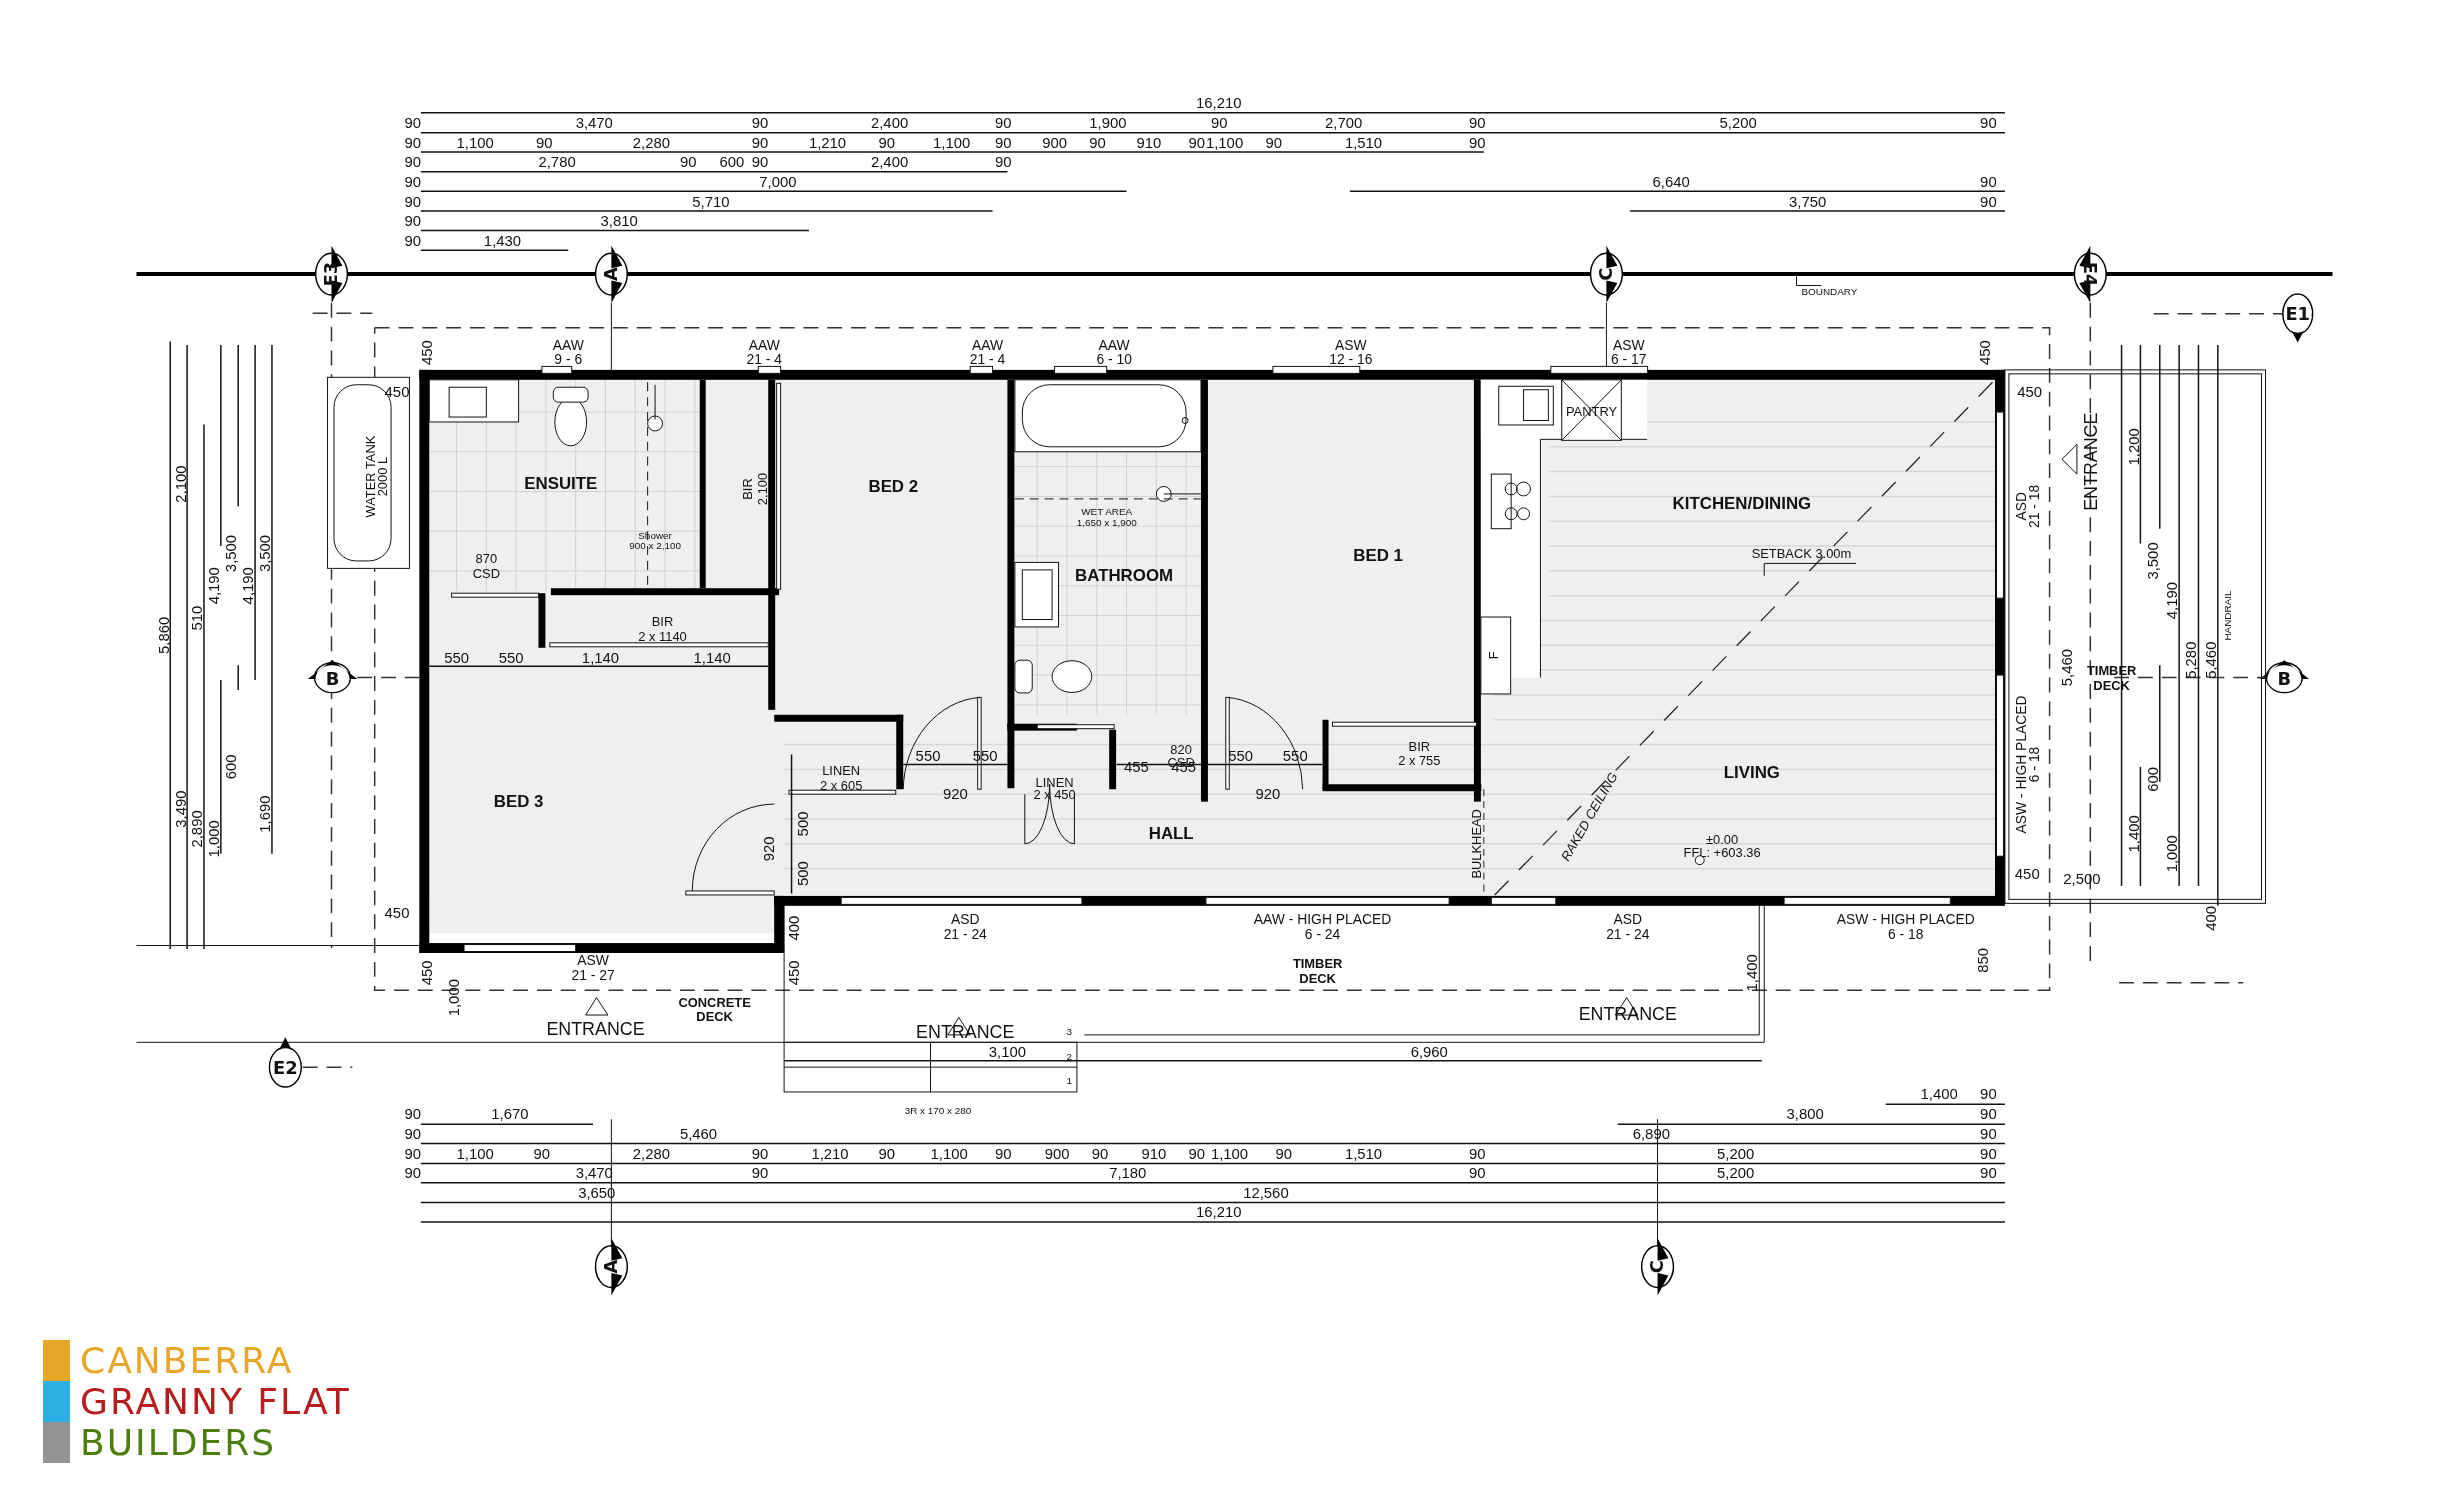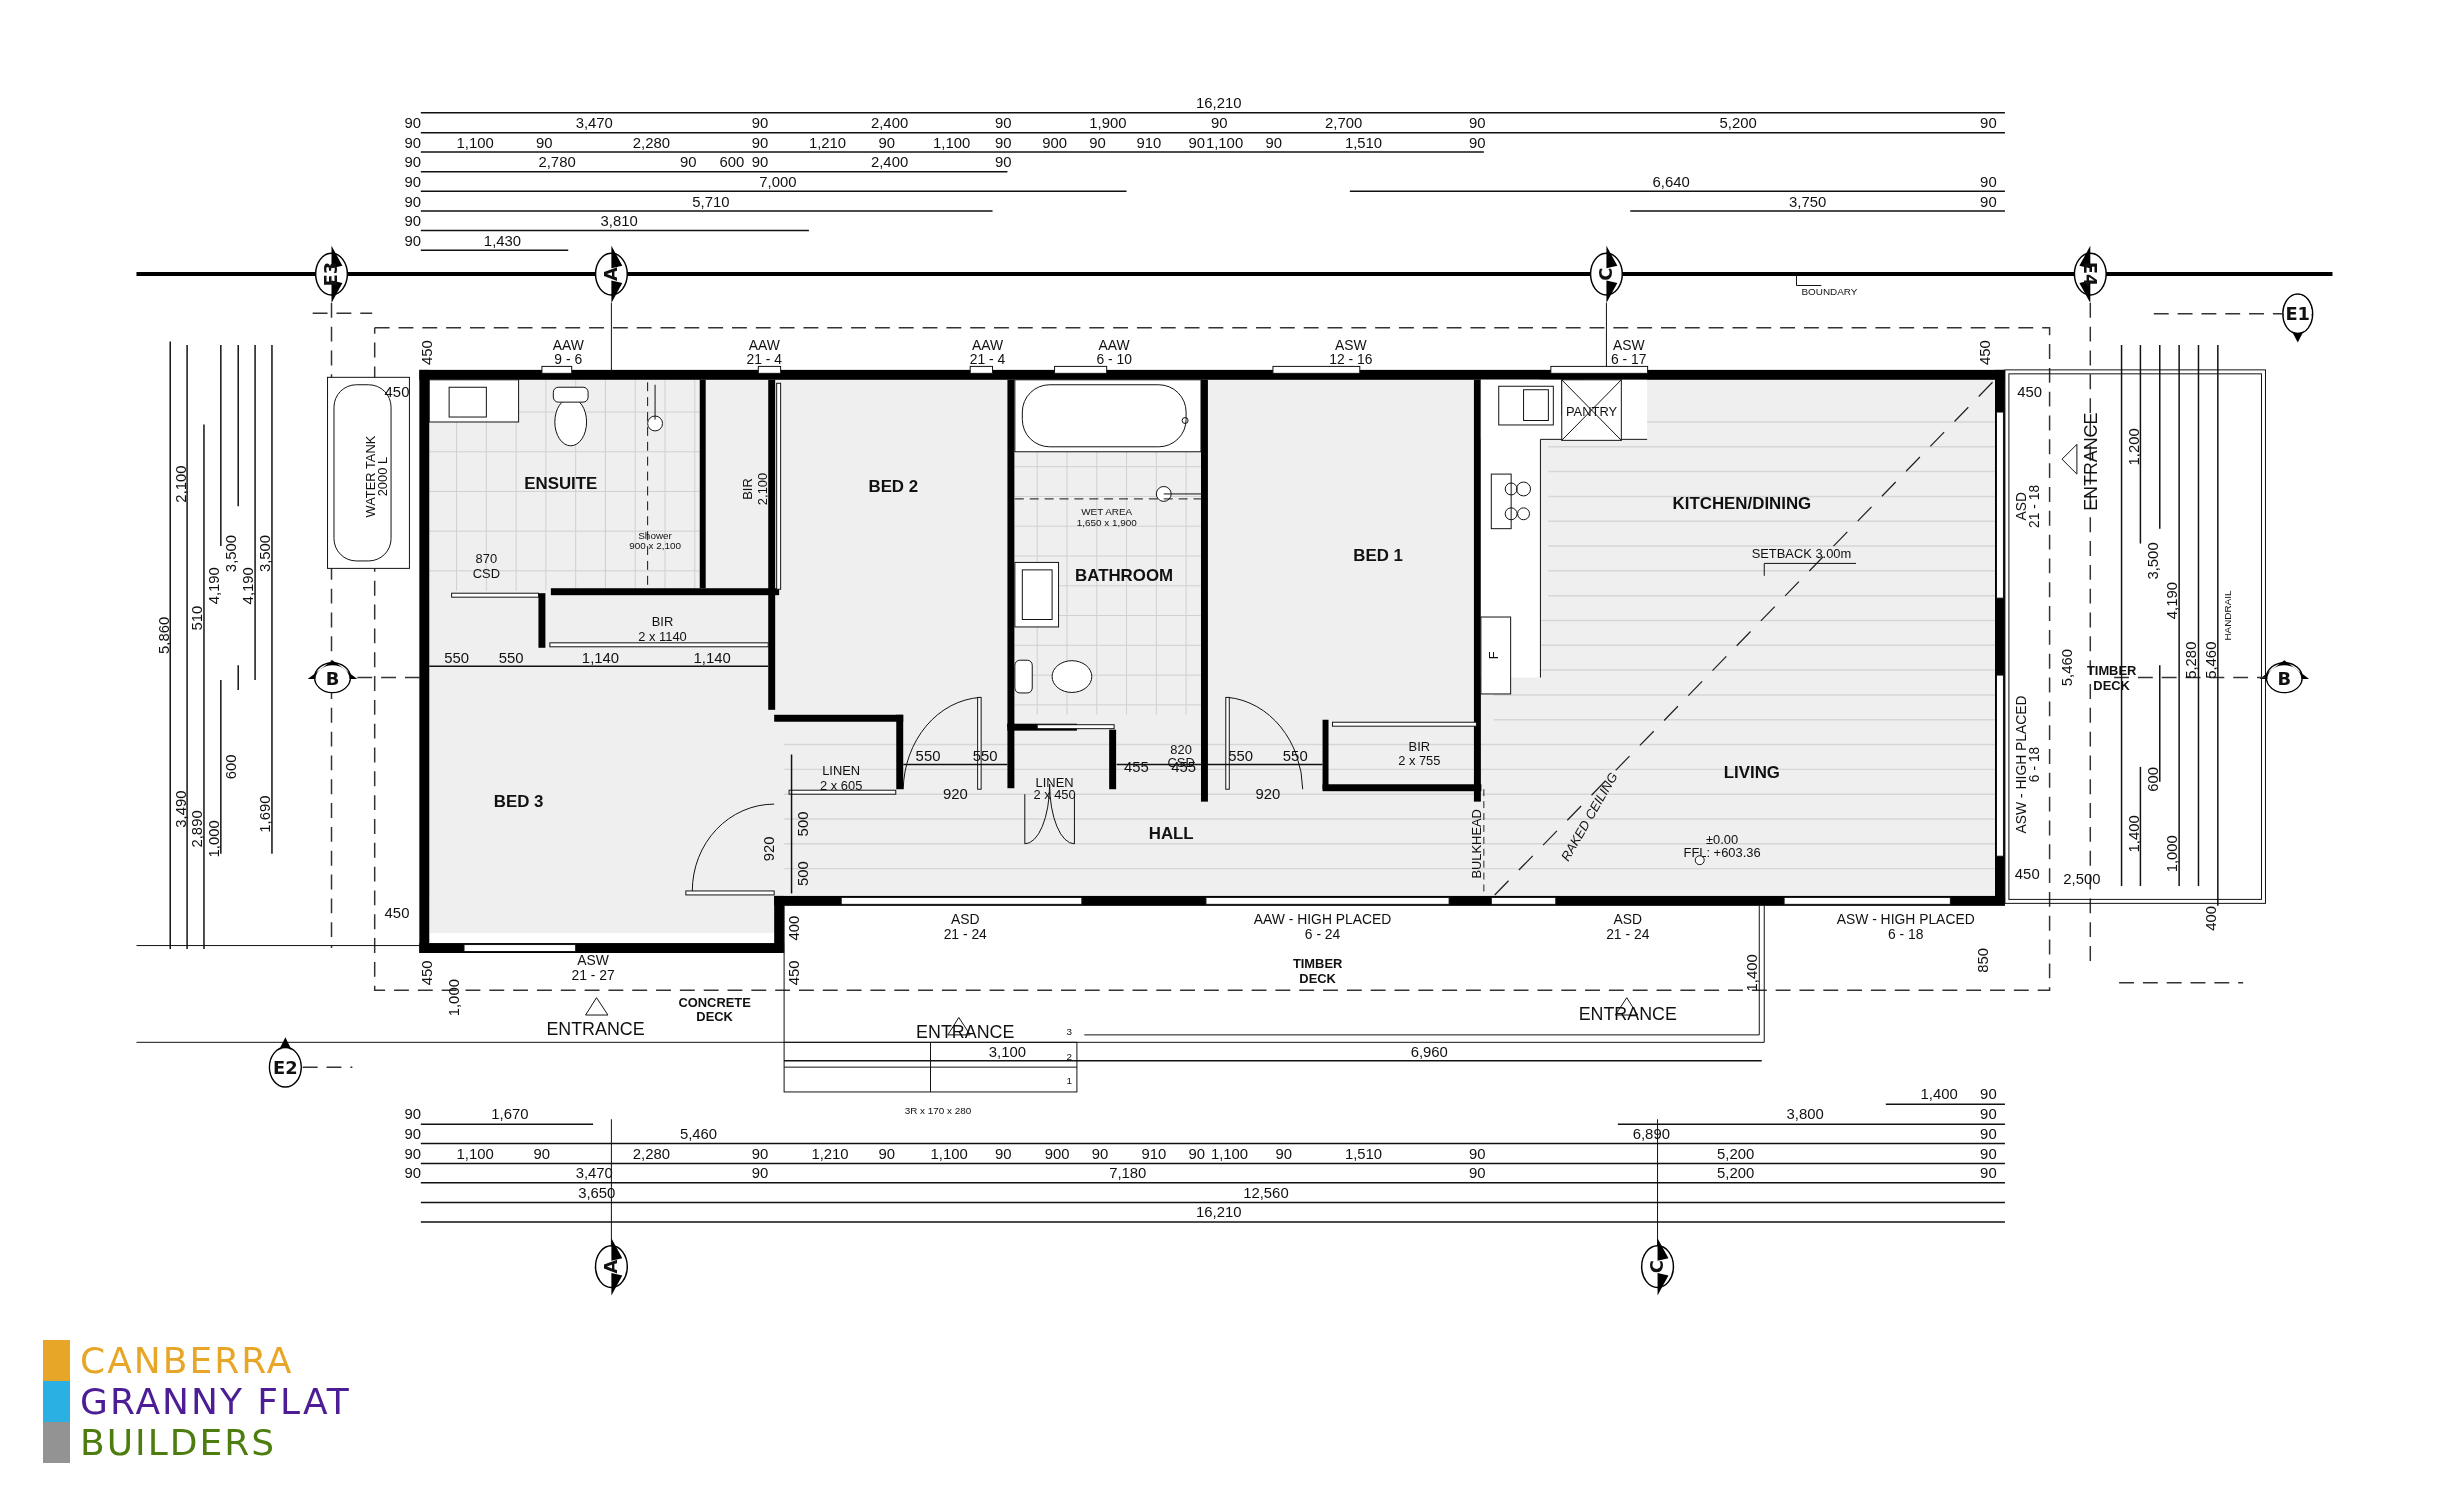--- a/index.html
+++ b/index.html
@@ -622,20 +622,20 @@
   </g>
 </svg>
 
 <div id="logo">
   <div class="logo-row">
     <div class="logo-bar" style="background:#e8a628"></div>
     <div class="logo-text" style="color:#e8a628">CANBERRA</div>
   </div>
   <div class="logo-row">
     <div class="logo-bar" style="background:#2bb0e3"></div>
-    <div class="logo-text" style="color:#4c1d95">GRANNY FLAT</div>
+    <div class="logo-text" style="color:#b91c1c">GRANNY FLAT</div>
   </div>
   <div class="logo-row">
     <div class="logo-bar" style="background:#939393"></div>
     <div class="logo-text" style="color:#4d7c0f">BUILDERS</div>
   </div>
 </div>
 
 
 </body></html>

